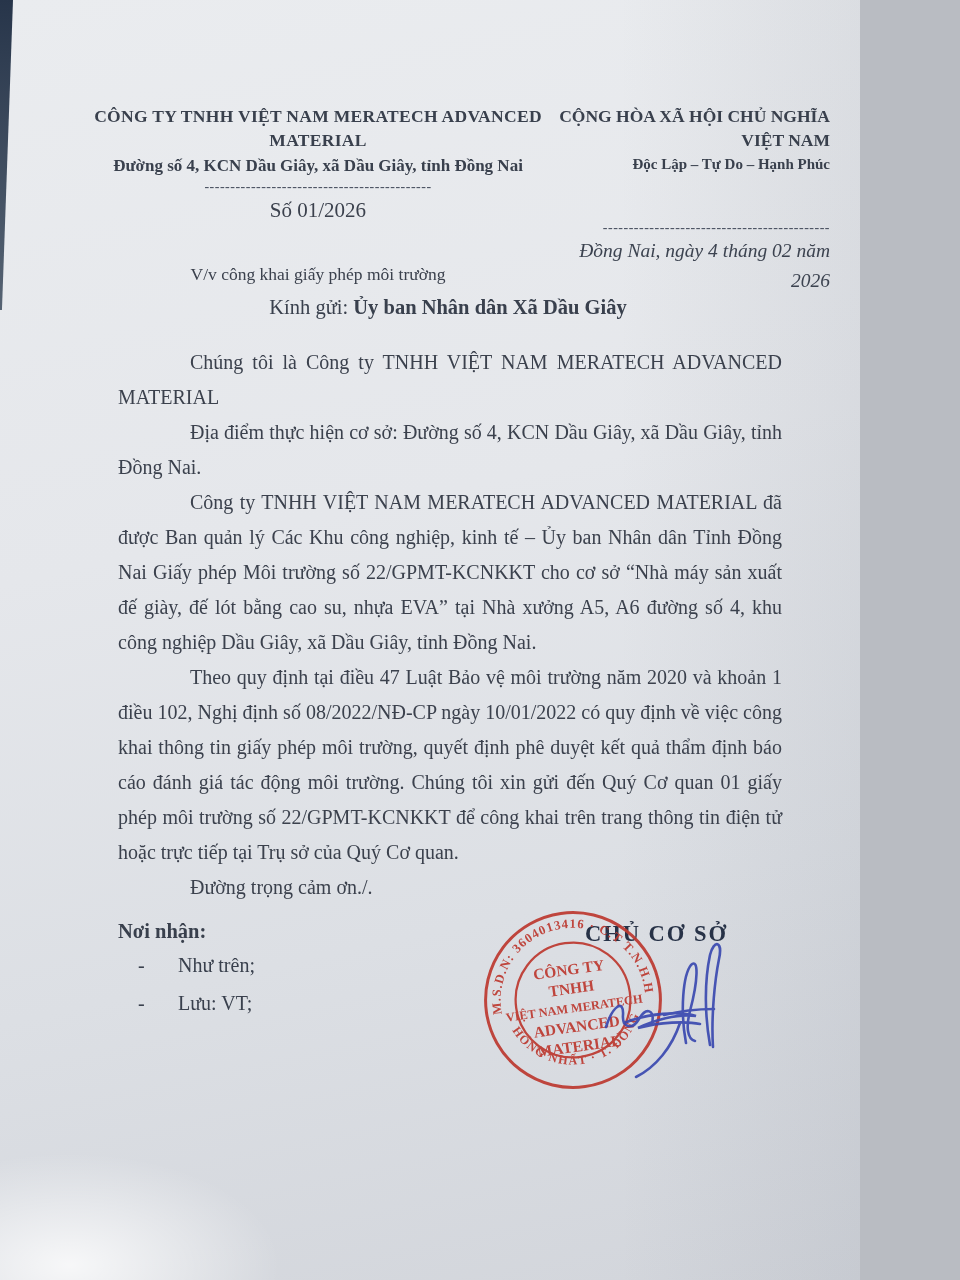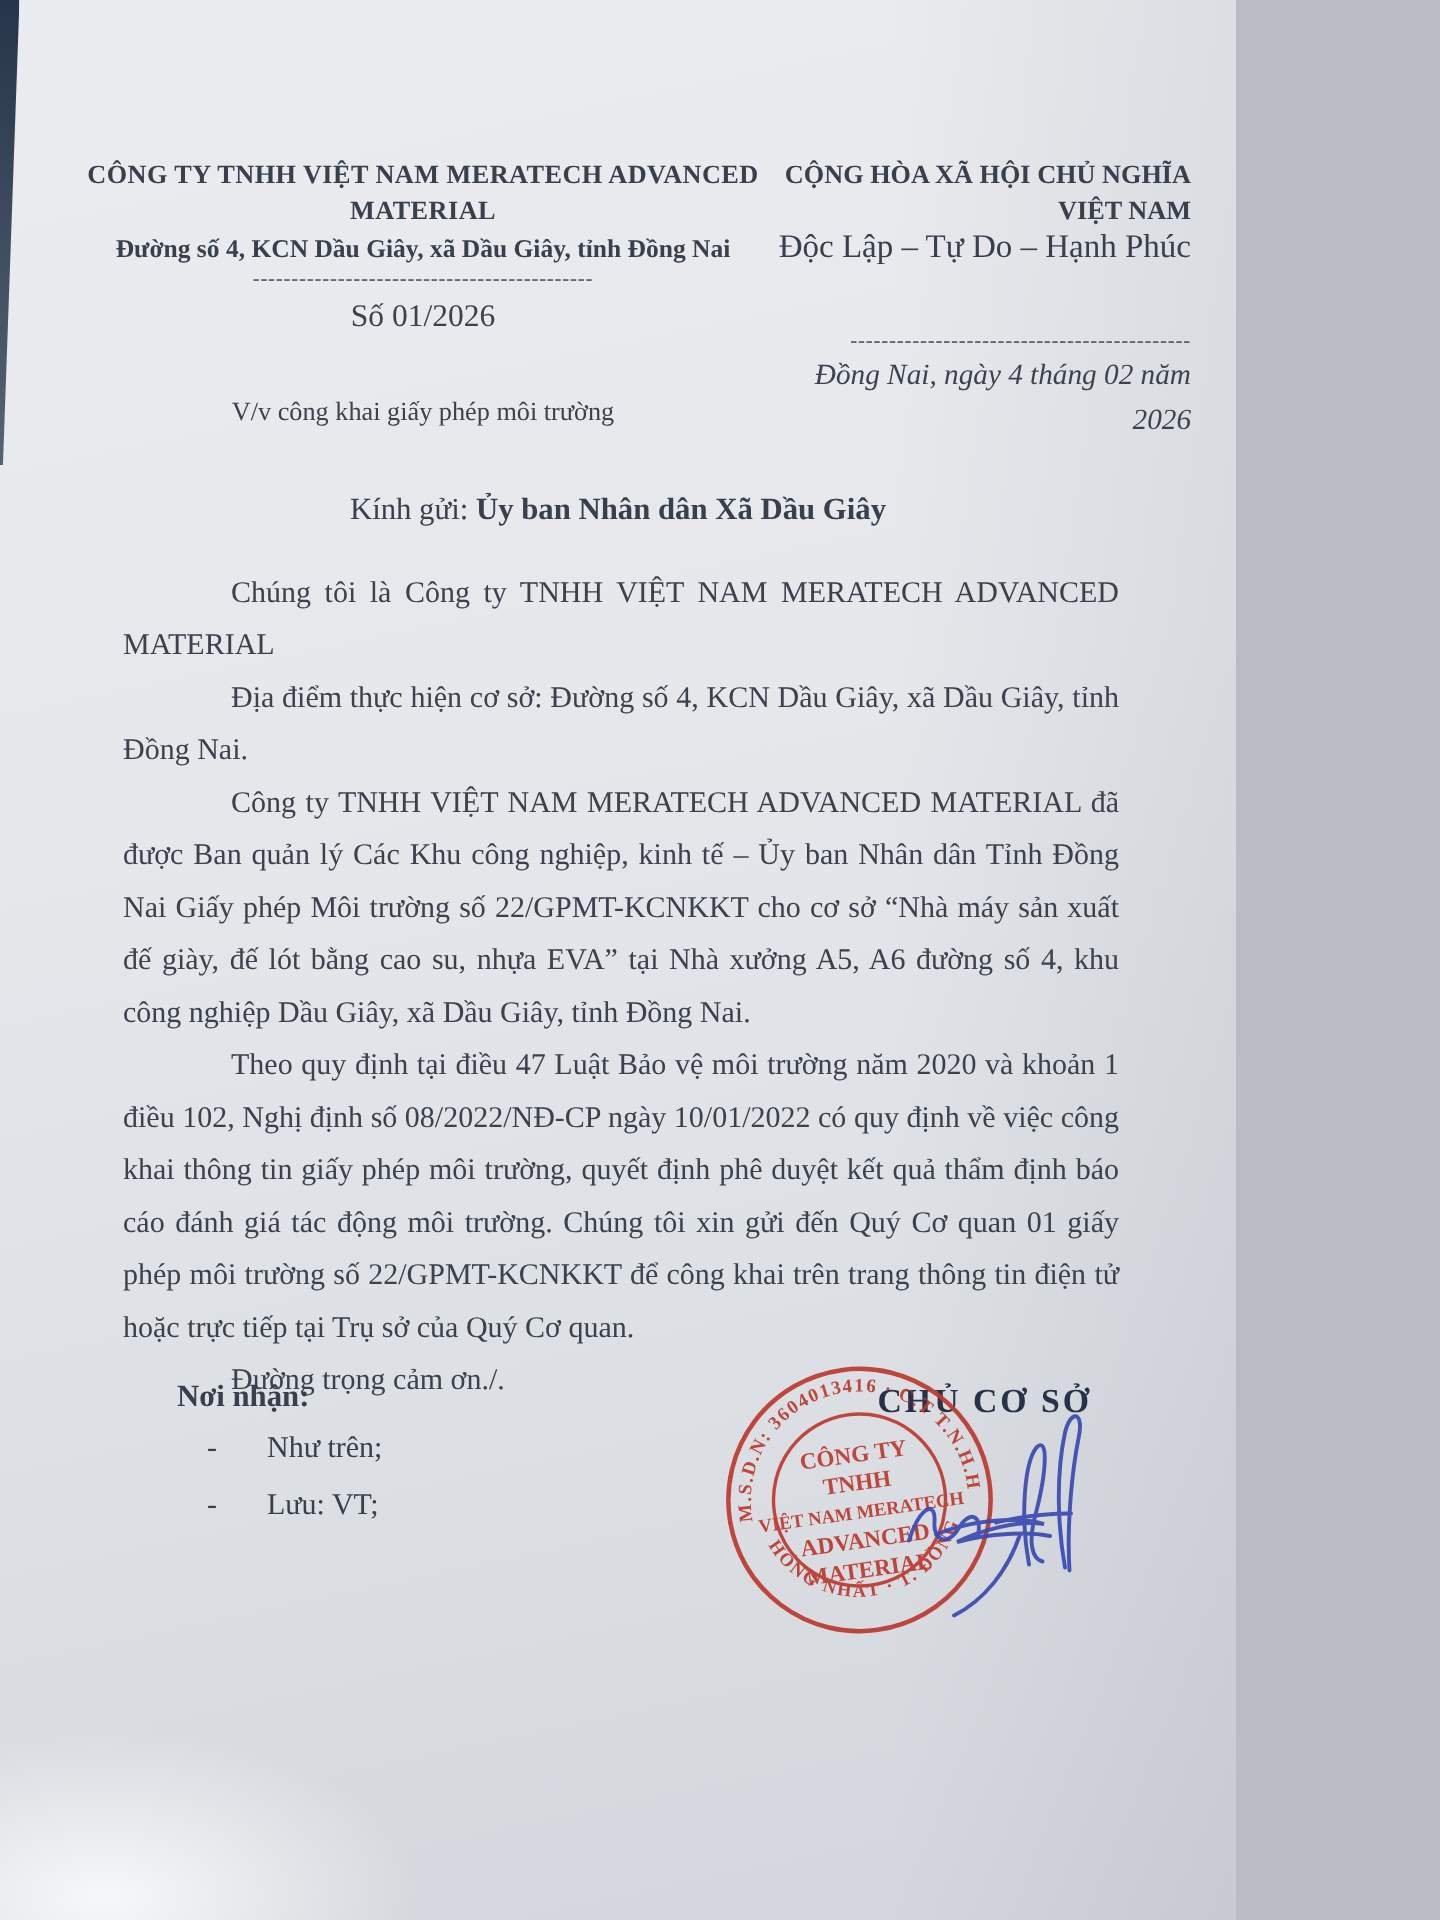--- a/index.html
+++ b/index.html
@@ -1,37 +1,37 @@
 <!DOCTYPE html>
 <html><head>
 <meta charset="utf-8">
 <style>
   html,body{margin:0;padding:0;background:#b9bcc2;}
   .photo{position:relative;width:824px;height:1280px;overflow:hidden;
     font-family:"Liberation Serif","DejaVu Serif",serif;color:#3b414d;
     background:
       radial-gradient(ellipse 300px 160px at 70px 1265px, rgba(255,255,255,.8), rgba(255,255,255,0) 70%),
       linear-gradient(90deg, rgba(0,0,0,0) 72%, rgba(100,108,122,.10) 100%),
-      linear-gradient(168deg,#eaecef 0%,#e5e7eb 40%,#dcdfe4 70%,#d2d5db 100%);}
+      linear-gradient(168deg,#eaecef 0%,#e5e7eb 40%,#dcdfe4 70%,#d2d5db 100%); padding-left: 36px;}
   .edge-dark{position:absolute;left:0;top:0;width:13px;height:310px;
     background:linear-gradient(180deg,#27354a,#566373);
     clip-path:polygon(0 0,100% 0,15% 100%,0 100%);}
   .header{display:flex;padding:104px 30px 0 58px;}
   .header-left{width:448px;text-align:center;}
   .header-right{flex:1;text-align:right;}
   .company-name{font-weight:bold;font-size:17.5px;line-height:24px;letter-spacing:.3px;color:#39404d;}
   .company-address{font-weight:bold;font-size:17px;line-height:27px;color:#39404d;}
   .divider{font-size:14px;line-height:16px;letter-spacing:.5px;color:#4a5160;overflow:hidden;white-space:nowrap;}
   .doc-number{font-size:21px;line-height:26px;margin-top:2px;}
   .doc-subject{font-size:17.5px;line-height:23px;margin-top:40px;}
   .national-motto-1{font-weight:bold;font-size:17.5px;line-height:24px;color:#39404d;}
-  .national-motto-2{font-weight:normal;font-size:22px;line-height:24px;color:#39404d;}
+  .national-motto-2{font-weight:bold;font-size:15px;line-height:24px;color:#39404d;}
   .header-right .divider{margin-top:44px;}
   .date-line{font-style:italic;font-size:19.5px;line-height:30px;color:#3c4350;}
-  .recipient{margin-top:33px;text-align:center;font-size:20.5px;color:#39404d;font-family:Liberation Serif, serif;}
+  .recipient{text-align:center;font-size:20.5px;color:#39404d;font-family:Liberation Serif, serif;}
   .recipient .bold{font-weight:bold;}
   .body-text{margin:26px 78px 0 82px;text-align:justify;font-size:20px;line-height:35px;color:#3b414d;}
   .body-text p{margin:0;text-indent:72px;}
   .closing{text-indent:72px;}
   .noinhan{position:absolute;left:118px;top:916px;font-size:20px;color:#39404d;}
   .noinhan-label{font-weight:bold;font-size:20.5px;line-height:30px;}
   .noinhan-item{padding-left:20px;line-height:38px;}
   .noinhan-item .bullet{display:inline-block;width:40px;}
   .signer-title{position:absolute;left:585px;top:921px;font-weight:bold;font-size:22.5px;
     letter-spacing:2px;color:#273247;z-index:1;}

